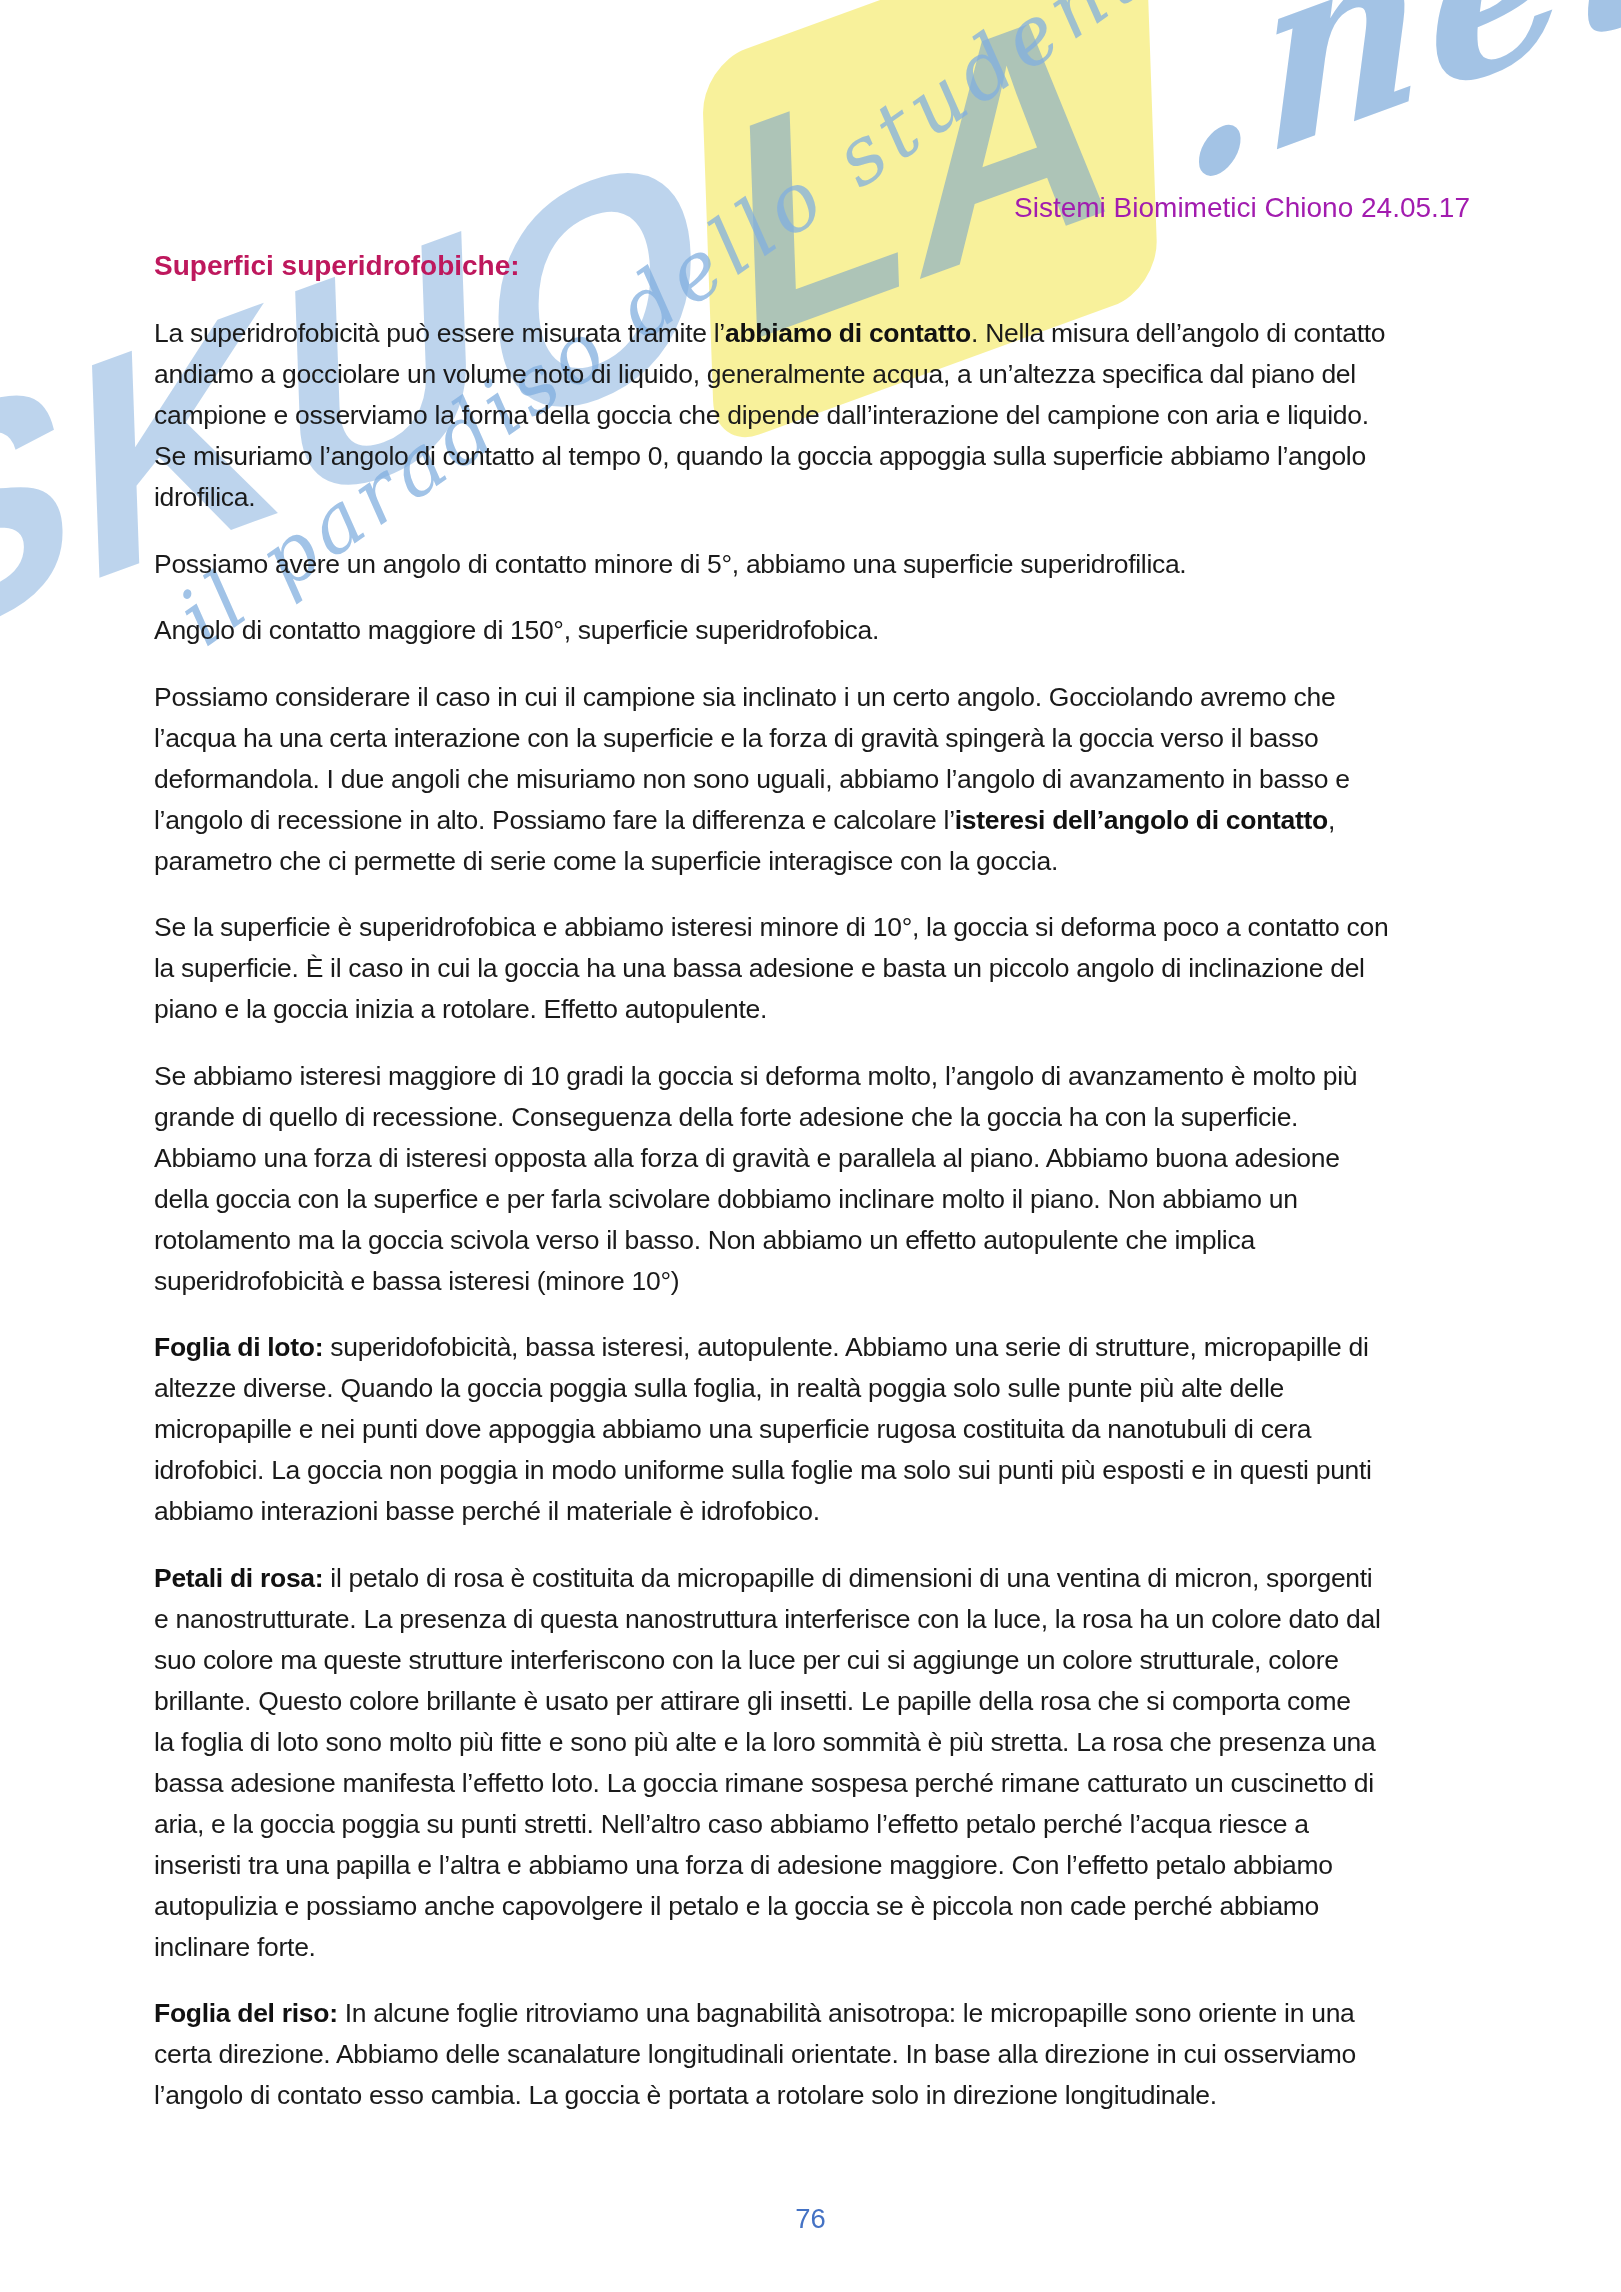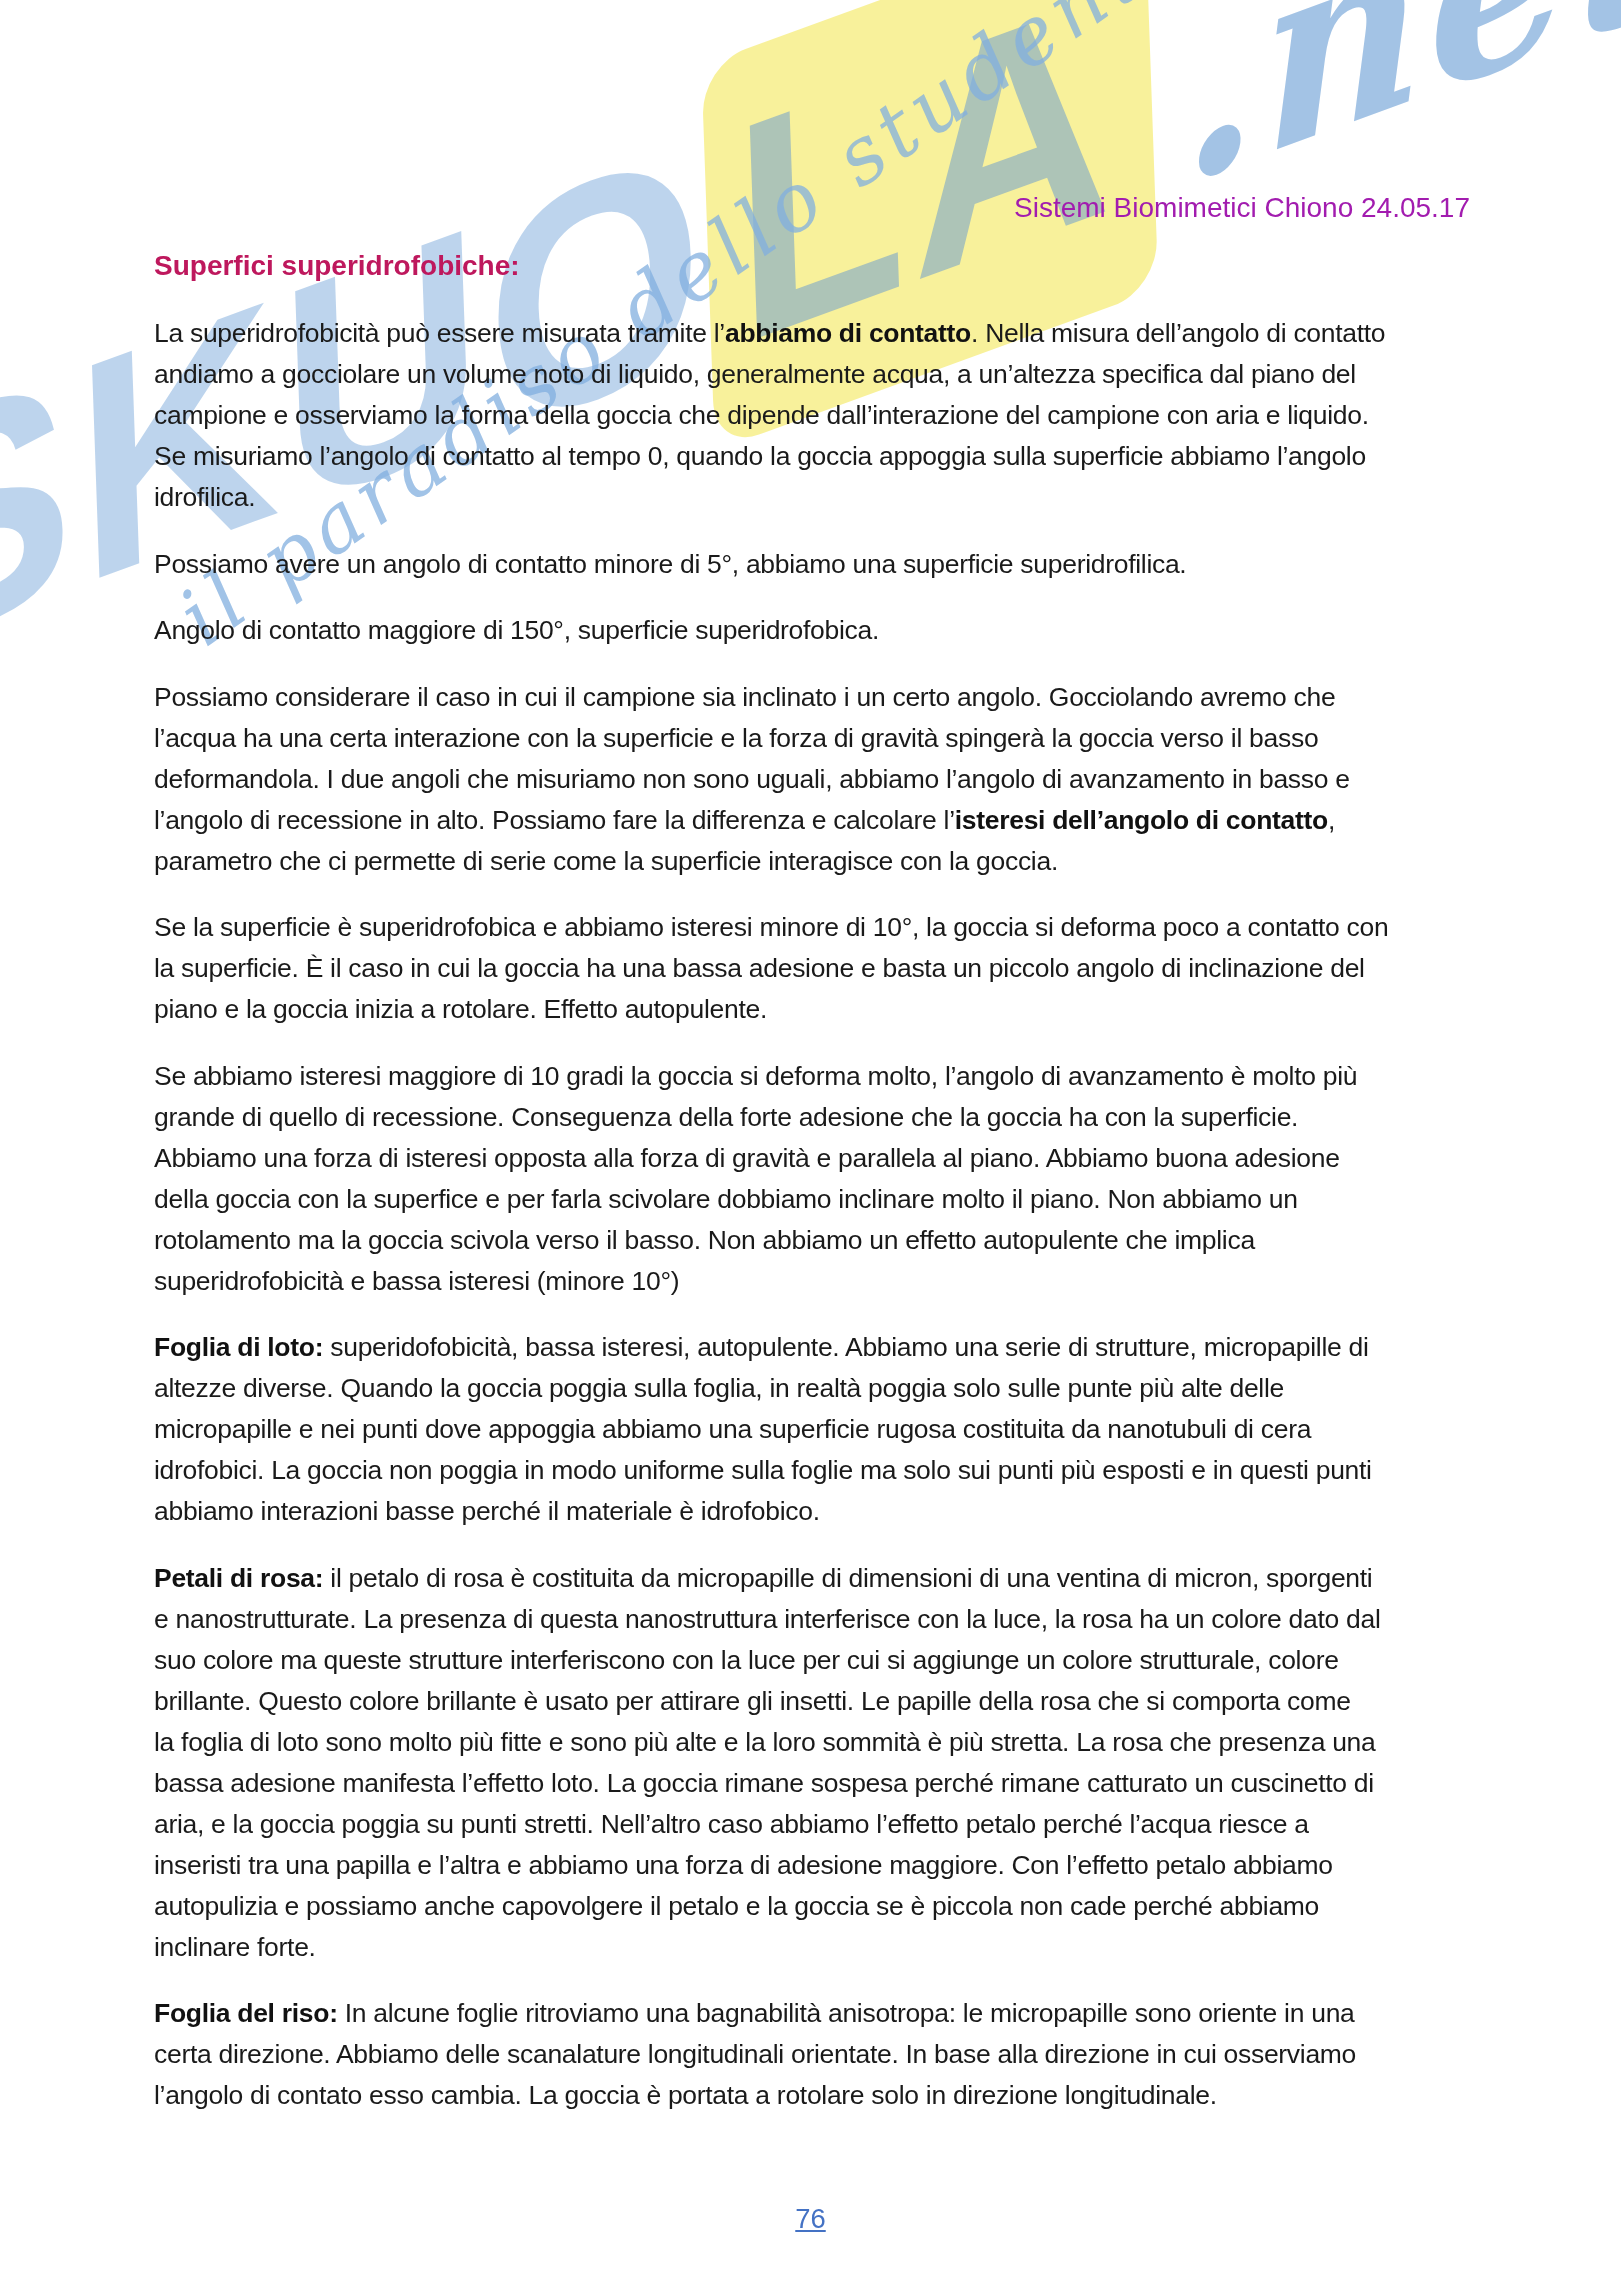--- a/index.html
+++ b/index.html
@@ -65,21 +65,21 @@
   }
   .para{margin:0 0 25.5px 0;}
   .line{
     font-size:26.5px;line-height:41px;letter-spacing:-0.3px;
     white-space:nowrap;
   }
   .line .b{font-weight:bold;color:#111;}
   .page-number{
     position:absolute;top:2203px;left:0;width:1621px;
     text-align:center;
-    font-size:27.4px;color:#4472c4;text-decoration:underline;
+    font-size:27.4px;color:#4472c4;
   }
 </style>
 </head>
 <body>
 
 <div class="page">
 
   <div class="watermark">
     <div class="wm-brand-line"><span>SKUO</span><span class="wm-brand-hl">LA</span><span class="wm-net">.net</span></div>
     <div class="wm-tagline">il paradiso dello studente</div>

